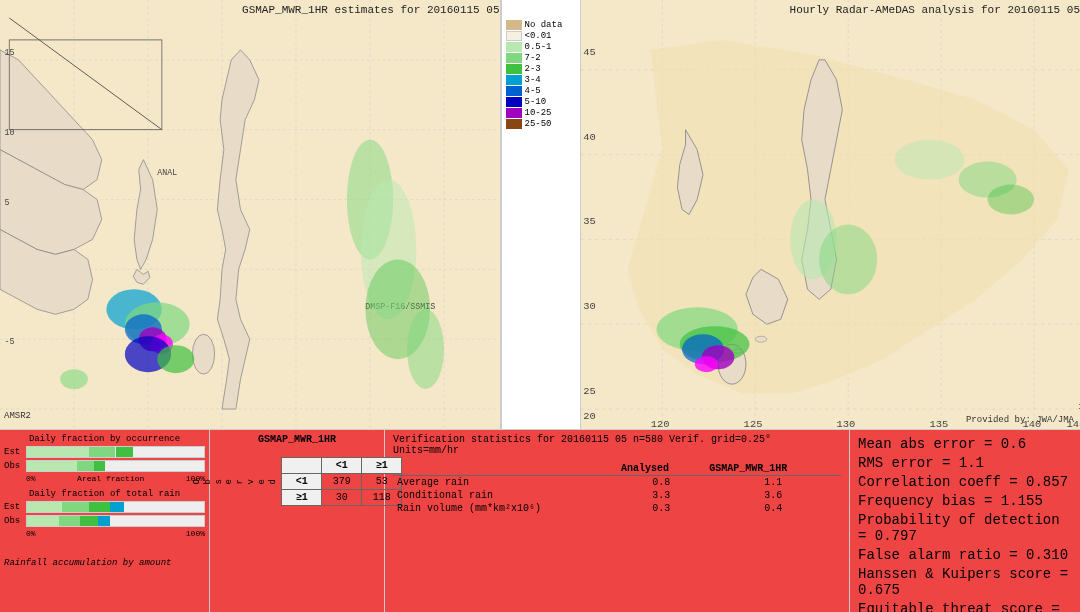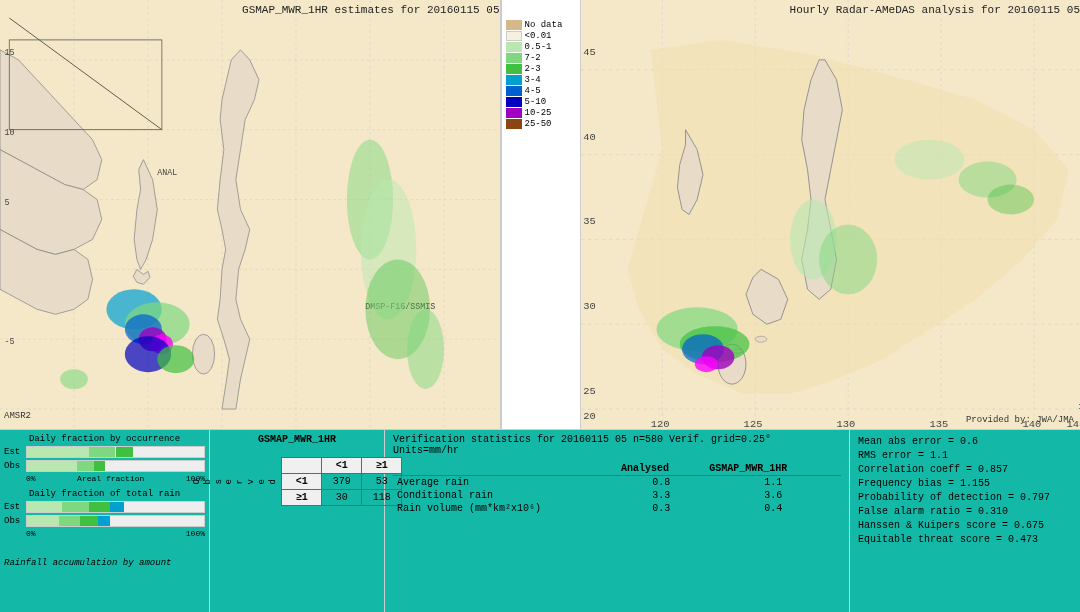--- a/index.html
+++ b/index.html
@@ -61,21 +61,21 @@
       height: 10px;
       margin-right: 3px;
       flex-shrink: 0;
     }
 
     
     .bottom-row {
       display: flex;
       flex-direction: row;
       height: 182px;
-      background: #14b8a6;
+      background: #ef4444;
     }
 
     
     .charts-panel {
       width: 210px;
       border-right: 1px solid #ccc;
       padding: 4px;
       font-size: 9px;
     }
 
@@ -182,21 +182,21 @@
 
     .stats-table .col-header {
       font-weight: bold;
       border-bottom: 1px solid #666;
     }
 
     
     .metrics-panel {
       width: 230px;
       padding: 6px 8px;
-      font-size: 10px;
+      font-size: 14px;
     }
 
     .metric-line {
       margin-bottom: 3px;
     }
 
     
     .map-left-svg, .map-right-svg {
       position: absolute;
       top: 0; left: 0;

